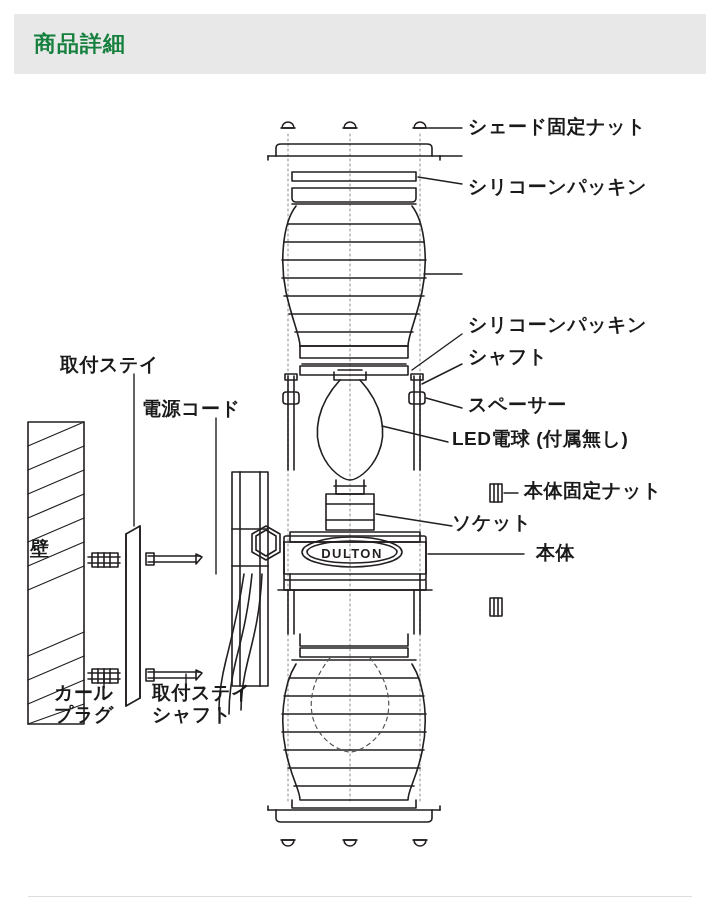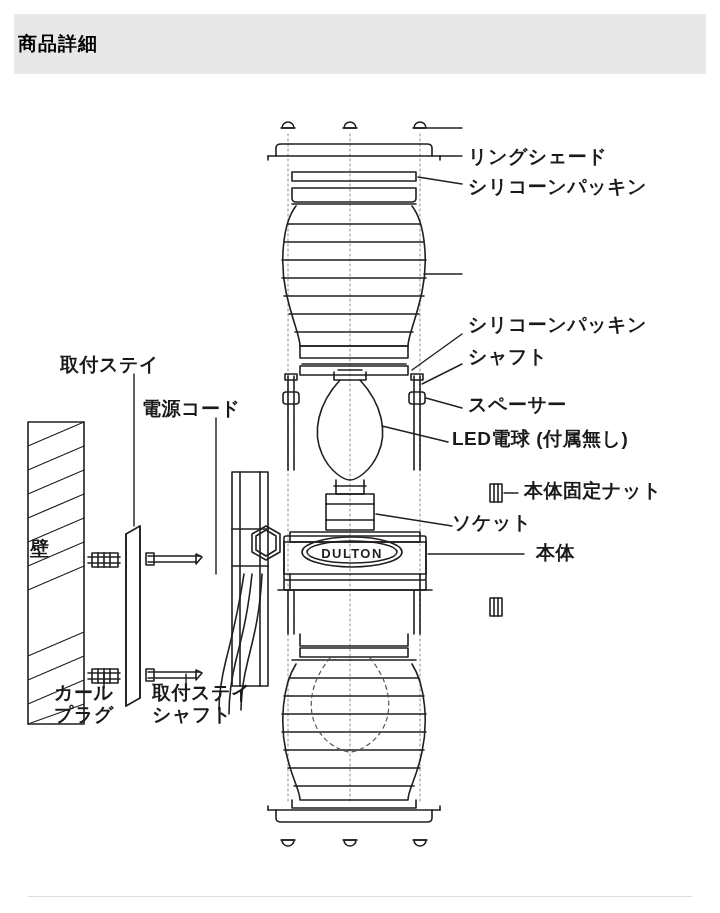--- a/index.html
+++ b/index.html
@@ -26,24 +26,24 @@
     position: absolute;
     left: 14px;
     top: 14px;
     width: 692px;
     height: 60px;
     background: #e8e8e8;
     display: flex;
     align-items: center;
   }
   #header-title {
-    font-size: 19px;
+    font-size: 22px;
     font-weight: bold;
-    color: #000000;
-    margin-left: 4px;
+    color: #15803d;
+    margin-left: 20px;
     letter-spacing: 1px;
   }
   
   #diagram-area {
     position: absolute;
     left: 0;
     top: 74px;
     width: 720px;
     height: 810px;
   }
@@ -291,21 +291,21 @@
           <line x1="134" y1="300" x2="134" y2="452"></line>
           <line x1="216" y1="344" x2="216" y2="500"></line>
           <line x1="104" y1="614" x2="104" y2="600"></line>
           <line x1="186" y1="614" x2="186" y2="600"></line>
         </g>
       </g>
 
       <text x="352" y="484" text-anchor="middle" font-family="Liberation Sans, sans-serif" font-size="13" font-weight="bold" letter-spacing="1.4" fill="#231f20">DULTON</text>
     </svg>
 
-    <span class="label" style="left:468px; top:72px;">リングシェード</span>
+    <span class="label" style="left:468px; top:42px;">シェード固定ナット</span>
     <span class="label" style="left:468px; top:102px;">シリコーンパッキン</span>
     <span class="label" style="left:468px; top:240px;">シリコーンパッキン</span>
     <span class="label" style="left:468px; top:272px;">シャフト</span>
     <span class="label" style="left:468px; top:320px;">スペーサー</span>
     <span class="label" style="left:452px; top:354px;">LED電球 (付属無し)</span>
     <span class="label" style="left:524px; top:406px;">本体固定ナット</span>
     <span class="label" style="left:452px; top:438px;">ソケット</span>
     <span class="label" style="left:536px; top:468px;">本体</span>
 
     <span class="label" style="left:60px; top:280px;">取付ステイ</span>

